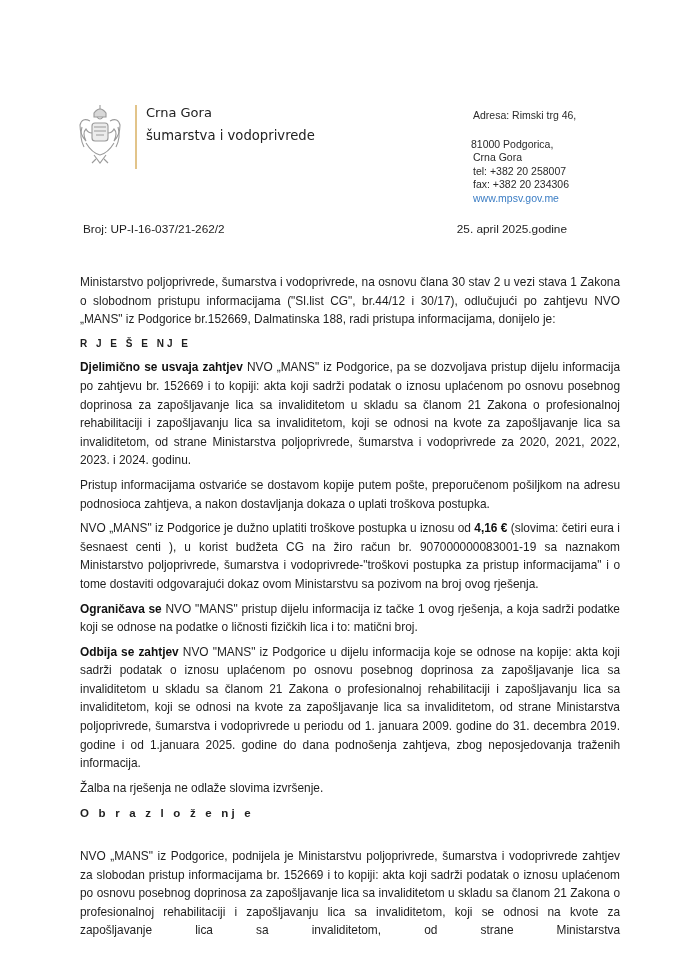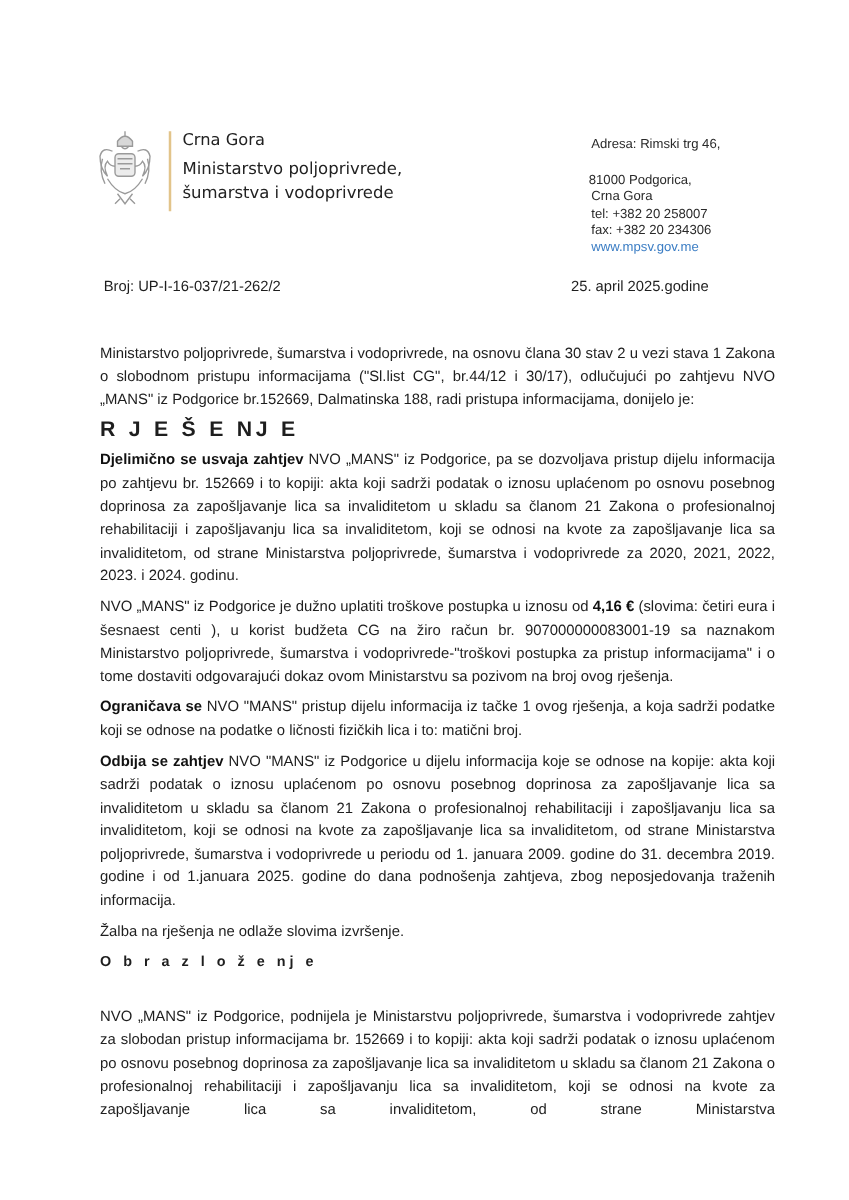--- a/index.html
+++ b/index.html
@@ -17,21 +17,21 @@
   .contact { position: absolute; left: 473px; top: 109px; font-size: 10.5px; line-height: 13.5px; color: #2a2a2a; }
   .contact .l2 { margin-left: -2px; margin-top: 15px; }
   .contact .web { color: #3b7dc4; }
 
   .refline { position: absolute; left: 83px; top: 222px; width: 484px; font-size: 11.8px; }
   .refline .date { position: absolute; right: 0; top: 0; }
 
   .body { position: absolute; left: 80px; top: 273px; width: 540px; font-size: 11.9px; line-height: 18.6px; color: #1e1e1e; }
   .body p { margin: 0 0 6px 0; text-align: justify; }
   .body p.last-left { text-align-last: left; }
-  .heading { text-align: center; font-weight: bold; letter-spacing: 3px; font-size: 17px; margin: 5px 0 5px 0 !important; }
+  .heading { text-align: center; font-weight: bold; letter-spacing: 3px; font-size: 10px; margin: 5px 0 5px 0 !important; }
   .heading2 { text-align: right; font-weight: bold; letter-spacing: 3.2px; font-size: 11.5px; margin: 7px 0 24px 0 !important; }
   b { font-weight: bold; color: #111; }
 </style>
 </head>
 <body>
 
 <div class="page">
 
   <div class="header">
     <svg class="crest" viewBox="0 0 44 64">
@@ -46,21 +46,20 @@
         <path d="M16 24 L28 24 M16 28 L28 28 M18 32 L26 32"></path>
         <path d="M19 14 Q22 18 25 14"></path>
         <path d="M16 52 L22 60 L28 52"></path>
         <path d="M18 56 L14 60 M26 56 L30 60"></path>
       </g>
     </svg>
     <div class="divider"></div>
     <div class="brand">
       <div class="country">Crna Gora</div>
       <div class="ministry">
-        <div>Ministarstvo poljoprivrede,</div>
         <div>šumarstva i vodoprivrede</div>
       </div>
     </div>
   </div>
 
   <div class="contact">
     <div>Adresa: Rimski trg 46,</div>
     <div class="l2">81000 Podgorica,</div>
     <div>Crna Gora</div>
     <div>tel: +382 20 258007</div>
@@ -72,20 +71,21 @@
     <span>Broj: UP-I-16-037/21-262/2</span>
     <span class="date">25. april 2025.godine</span>
   </div>
 
   <div class="body">
     <p class="last-left">Ministarstvo poljoprivrede, šumarstva i vodoprivrede, na osnovu člana 30 stav 2 u vezi stava 1 Zakona o slobodnom pristupu informacijama ("Sl.list CG", br.44/12 i 30/17), odlučujući  po zahtjevu NVO „MANS" iz Podgorice br.152669, Dalmatinska 188,  radi pristupa informacijama, donijelo je:</p>
     <p class="heading">R J E Š E NJ E</p>
 
     <p class="last-left"><b>Djelimično se usvaja zahtjev</b><span> NVO „MANS" iz Podgorice, pa se dozvoljava pristup dijelu informacija po zahtjevu br. 152669 i to kopiji: akta koji sadrži podatak o iznosu uplaćenom po osnovu posebnog doprinosa za zapošljavanje lica sa invaliditetom u skladu sa članom 21 Zakona o profesionalnoj rehabilitaciji i zapošljavanju lica sa invaliditetom, koji se odnosi na kvote za zapošljavanje lica sa invaliditetom, od strane Ministarstva poljoprivrede, šumarstva i vodoprivrede za 2020, 2021, 2022, 2023. i 2024. godinu.</span></p>
 
+    <p class="last-left">Pristup informacijama ostvariće se dostavom kopije putem pošte, preporučenom pošiljkom na adresu podnosioca zahtjeva, a nakon dostavljanja dokaza o uplati troškova postupka.</p>
 
     <p class="last-left"><span>NVO „MANS" iz Podgorice  je dužno uplatiti troškove postupka  u iznosu od </span><b>4,16 €</b><span> (slovima: četiri eura i šesnaest centi ), u korist budžeta CG na žiro račun br. 907000000083001-19 sa naznakom Ministarstvo poljoprivrede, šumarstva i vodoprivrede-"troškovi postupka za pristup informacijama" i o tome dostaviti odgovarajući dokaz ovom Ministarstvu sa pozivom na broj ovog rješenja.</span></p>
 
     <p class="last-left"><b>Ograničava se</b><span> NVO "MANS" pristup dijelu informacija iz tačke 1 ovog rješenja, a koja sadrži podatke koji se odnose na podatke o ličnosti fizičkih lica i to: matični broj.</span></p>
 
     <p class="last-left"><b>Odbija se zahtjev</b><span> NVO "MANS" iz Podgorice u dijelu informacija koje se odnose na kopije: akta koji sadrži podatak o iznosu uplaćenom po osnovu posebnog doprinosa za zapošljavanje lica sa invaliditetom u skladu sa članom 21 Zakona o profesionalnoj rehabilitaciji i zapošljavanju lica sa invaliditetom, koji se odnosi na kvote za zapošljavanje lica sa invaliditetom, od strane Ministarstva poljoprivrede, šumarstva i vodoprivrede u periodu od 1. januara 2009. godine do 31. decembra 2019. godine i od 1.januara 2025. godine do dana podnošenja zahtjeva, zbog neposjedovanja traženih informacija.</span></p>
 
     <p class="last-left">Žalba na rješenja ne odlaže slovima izvršenje.</p>
 
     <p class="heading2">O b r a z l o ž e nj e</p>

